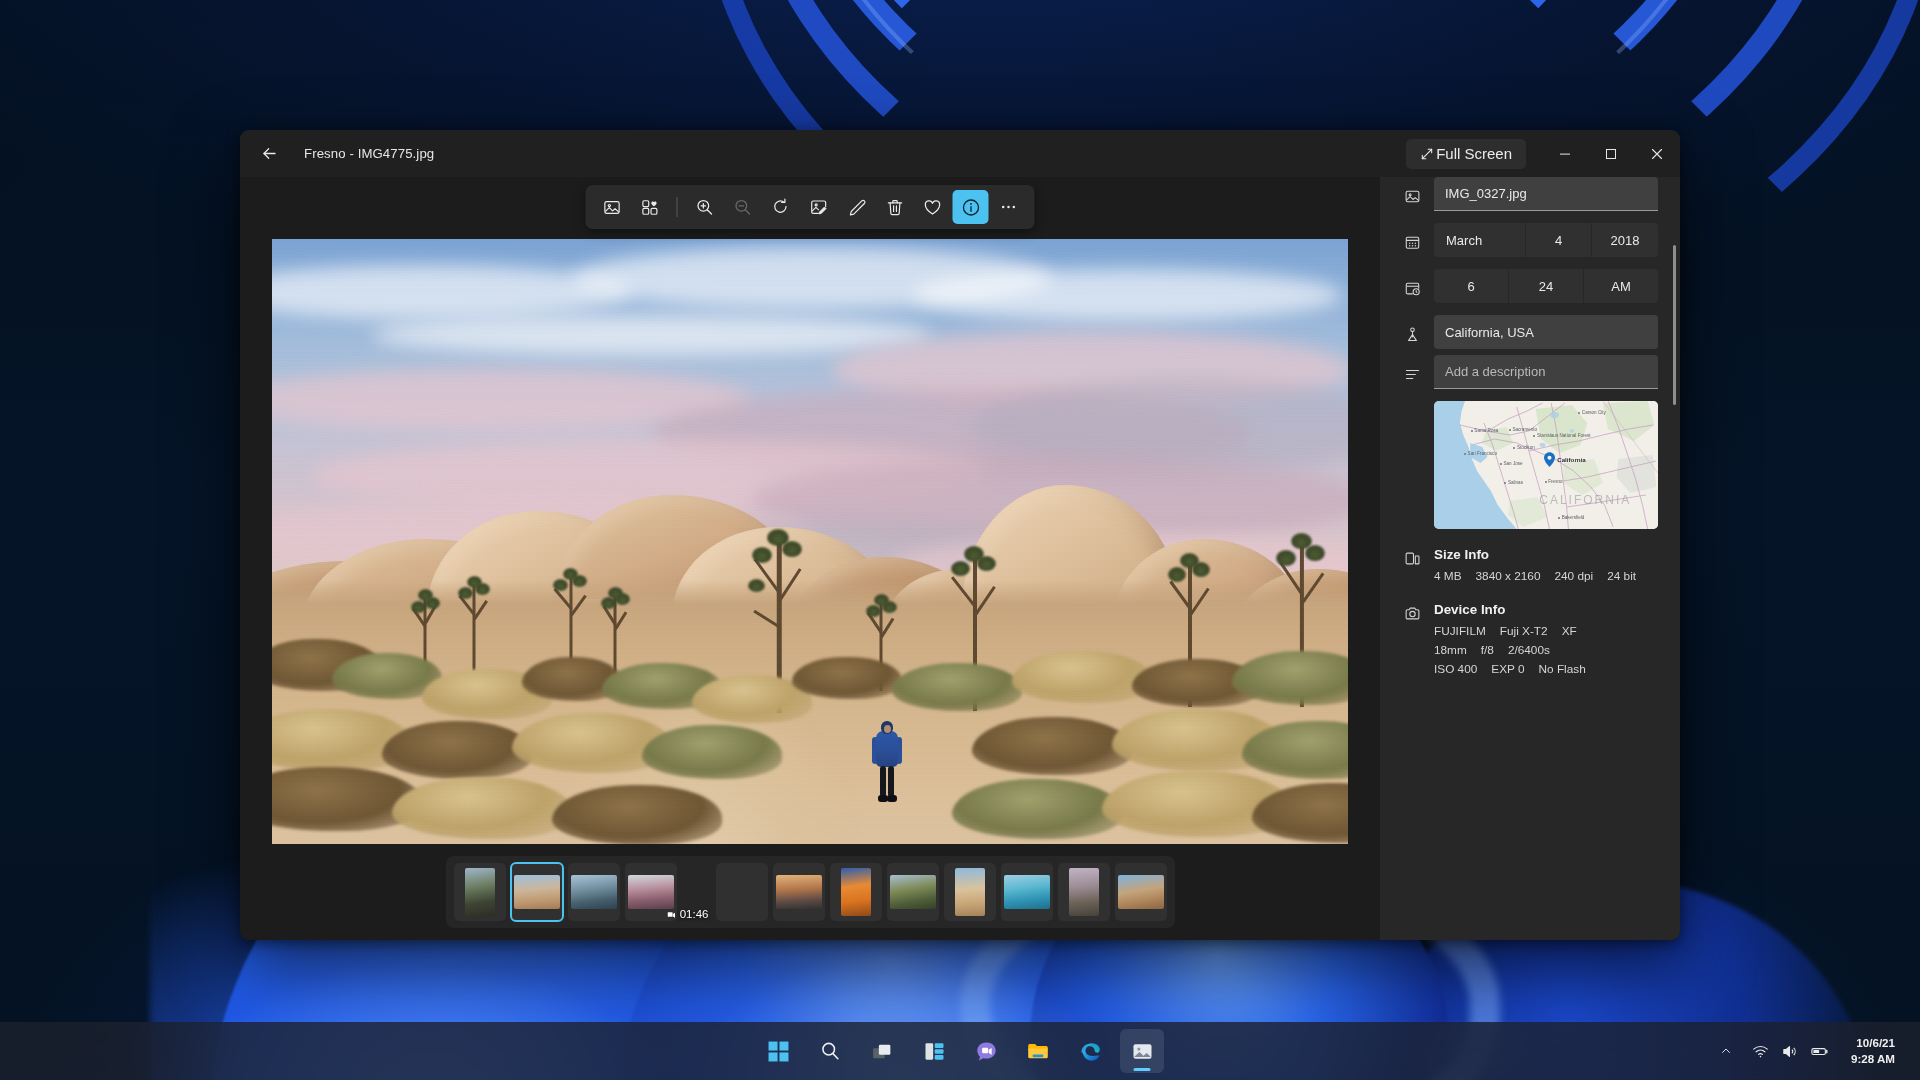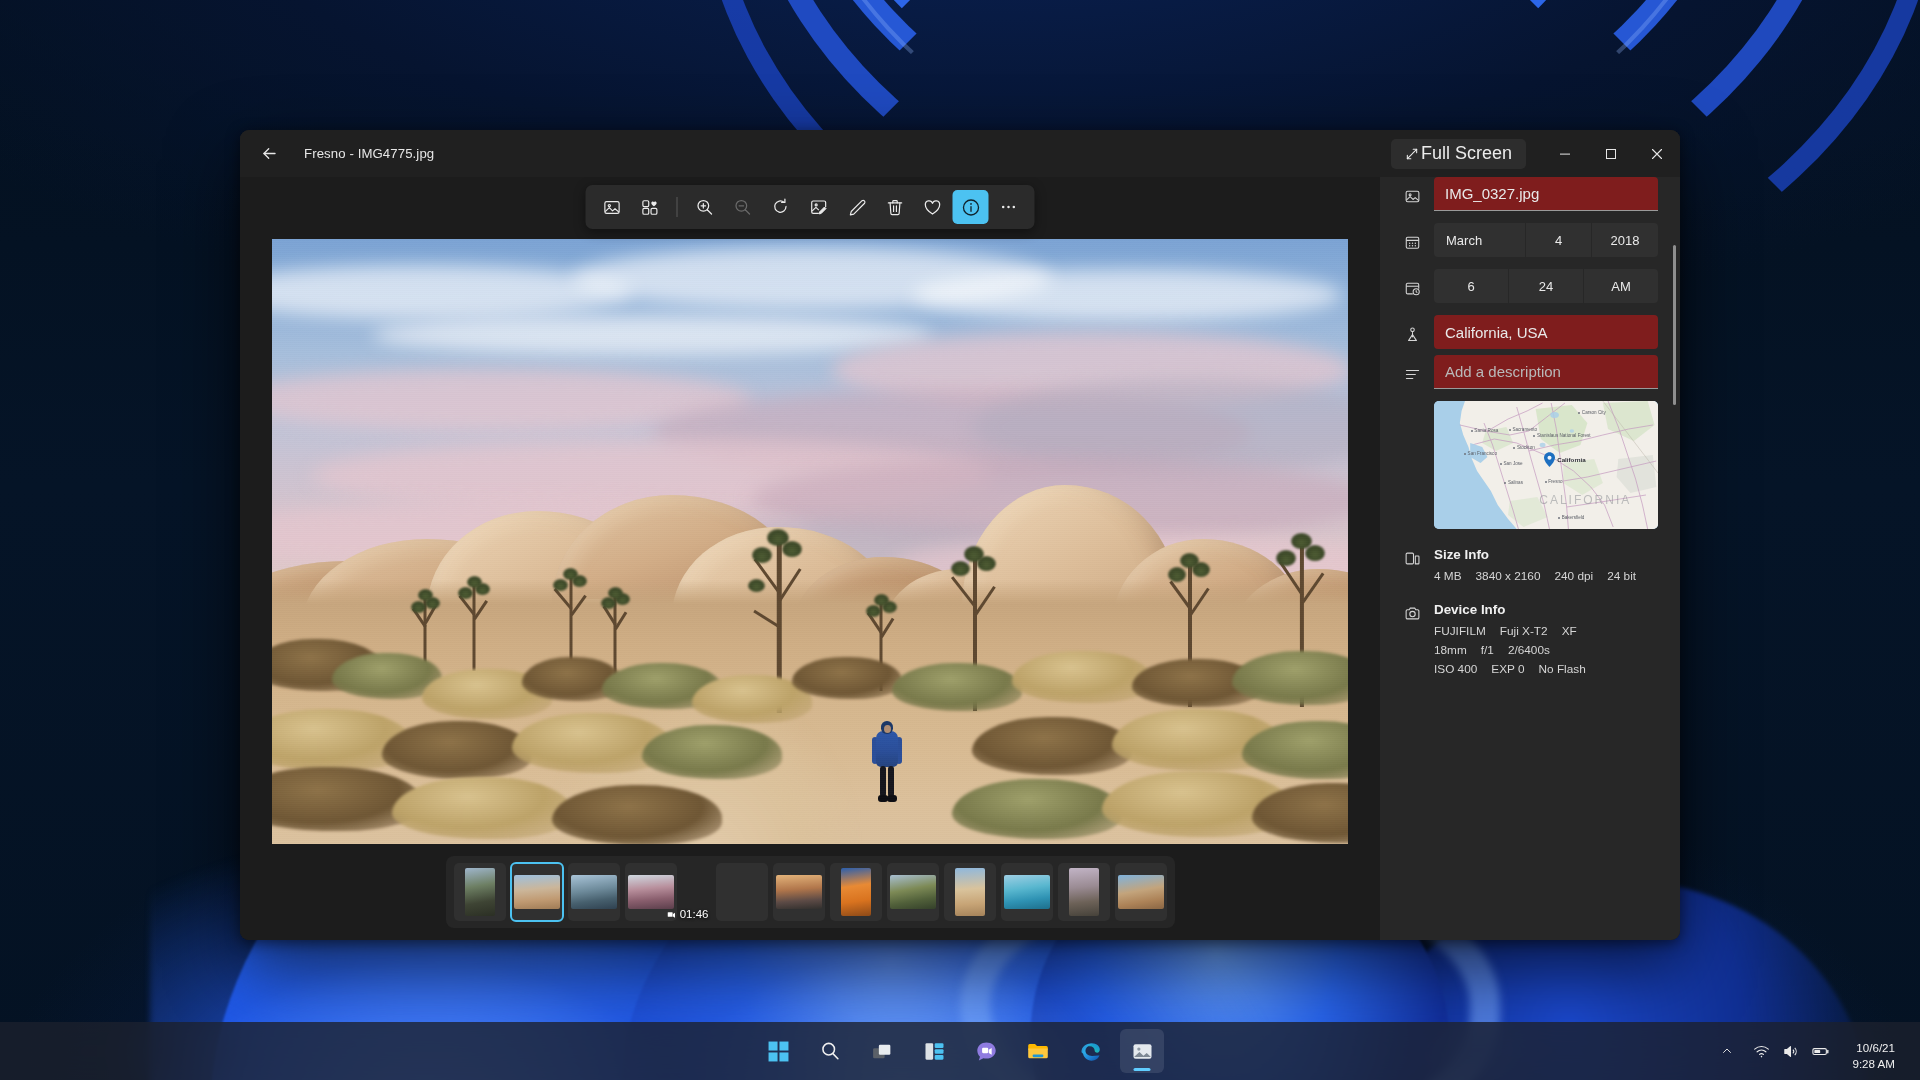--- a/index.html
+++ b/index.html
@@ -182,21 +182,21 @@
     height: 100%;
   }
   #fullscreen-btn {
     display: flex; align-items: center; gap: 2px;
     height: 30px;
     padding: 0 14px;
     margin-right: 16px;
     border-radius: 5px;
     background: #2d2d2d;
     color: #ececec;
-    font-size: 18px;
+    font-size: 15px;
     cursor: pointer;
   }
   .caption-btn {
     width: 46px; height: 47px;
     display: flex; align-items: center; justify-content: center;
     color: #e6e6e6;
     cursor: pointer;
   }
 
   
@@ -476,27 +476,27 @@
   .inf-ico {
     flex: 0 0 auto;
     width: 20px; height: 20px;
     margin-top: 9px;
     color: #d6d6d6;
     display: flex; align-items: center; justify-content: center;
   }
   .inf-field {
     flex: 1 1 auto;
     height: 34px;
-    background: #7f1d1d;
+    background: #404040;
     border-bottom: 1.2px solid #9a9a9a;
     border-radius: 4px 4px 0 0;
     display: flex;
     align-items: center;
     padding: 0 11px;
-    font-size: 15px;
+    font-size: 13px;
     color: #e9e9e9;
     cursor: text;
   }
   .inf-field.ph { color: #b9b9b9; }
   .inf-field.plain {
     border-bottom: none;
     border-radius: 4px;
   }
   .seg {
     flex: 1 1 auto;
@@ -652,27 +652,28 @@
     padding-right: 14px;
     height: 100%;
   }
   #tray-icons {
     display: flex; align-items: center; gap: 12px;
     padding: 0 11px; height: 40px;
     border-radius: 5px; cursor: pointer;
   }
   #tray-clock {
     display: flex; flex-direction: column;
-    align-items: flex-end; justify-content: flex-end;
+    align-items: flex-end; justify-content: center;
     padding: 0 11px; height: 42px;
     border-radius: 5px;
     color: #f0f0f0;
     font-size: 11.6px;
     line-height: 1.38;
     cursor: pointer;
+    font-weight: bold;
   }
   #tb-chevron {
     width: 30px; height: 40px;
     display: flex; align-items: center; justify-content: center;
     border-radius: 5px; color: #e6e6e6; cursor: pointer;
   }
 
   svg { display: block; }
 </style>
 </head>
@@ -1181,21 +1182,21 @@
 
           <div class="meta-sec">
             <div class="meta-ico">
               <svg width="17" height="17" viewBox="0 0 24 24" fill="none" stroke="currentColor" stroke-width="1.5" stroke-linejoin="round">
                 <path d="M3 8.4a1.8 1.8 0 0 1 1.8-1.8h2.6l1.4-2.2h6.4l1.4 2.2h2.6A1.8 1.8 0 0 1 21 8.4v9.4a1.8 1.8 0 0 1-1.8 1.8H4.8A1.8 1.8 0 0 1 3 17.8z"></path>
                 <circle cx="12" cy="12.8" r="3.8"></circle>
               </svg>
             </div>
             <div class="meta-body">
               <div class="meta-title">Device Info</div>
-              <div class="meta-line" id="device-info-l1"><span>FUJIFILM</span><span>Fuji X-T2</span><span>XF 18mm</span><span>f/1</span><span>2/6400s</span></div>
+              <div class="meta-line" id="device-info-l1"><span>FUJIFILM</span><span>Fuji X-T2</span><span>XF 18mm</span><span>f/8</span><span>2/6400s</span></div>
               <div class="meta-line" id="device-info-l2"><span>ISO 400</span><span>EXP 0</span><span>No Flash</span></div>
             </div>
           </div>
 
 
         </div>
 
         <div id="info-sb-track">
           <div id="info-sb-thumb"></div>
         </div>

